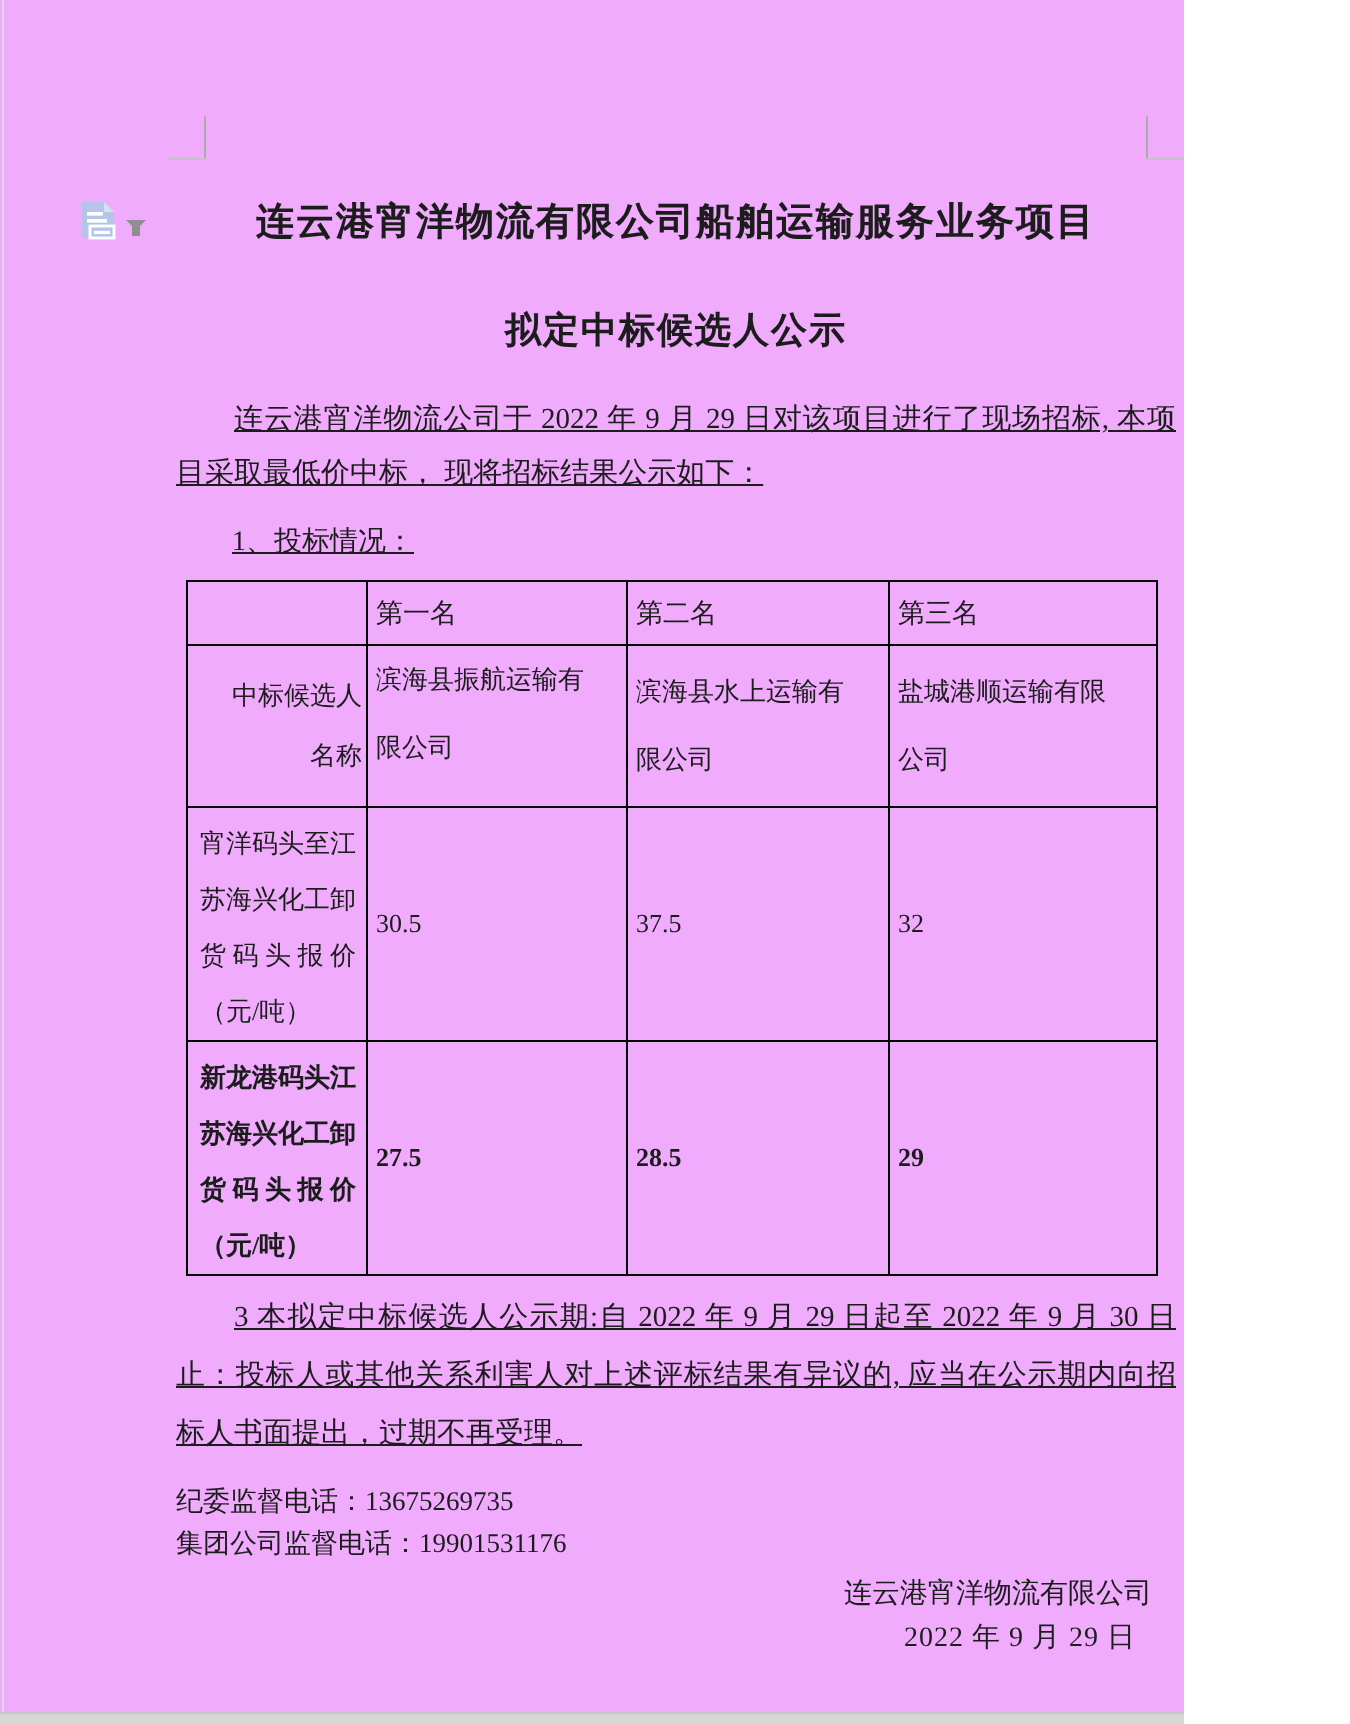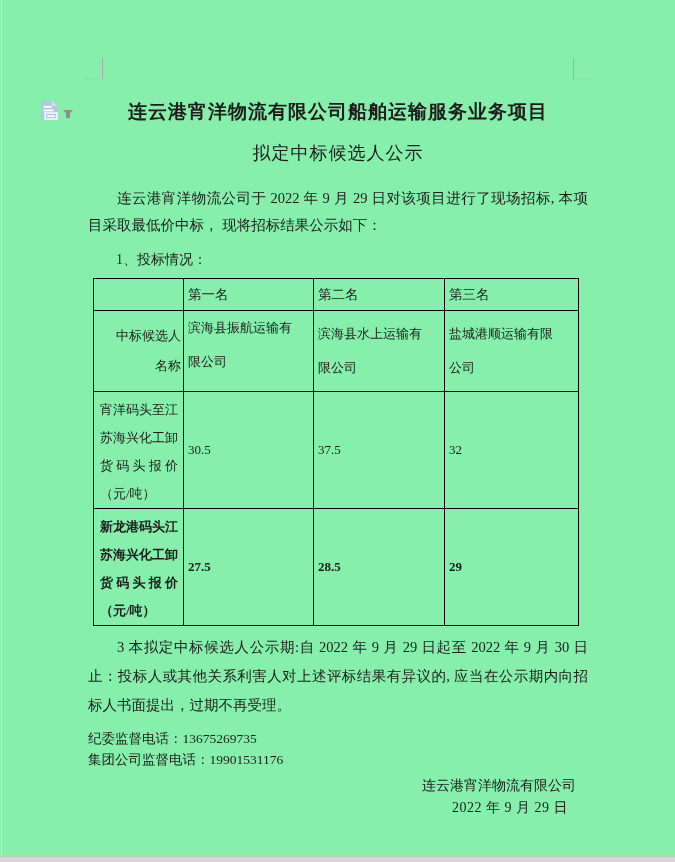--- a/index.html
+++ b/index.html
@@ -2,21 +2,21 @@
 <html><head>
 <meta charset="utf-8">
 <style>
   html,body { margin:0; padding:0; }
   body {
     width:675px; height:862px; background:#ffffff;
     font-family:"Liberation Serif","DejaVu Serif",serif;
     color:#1c1c1c;
     overflow:hidden;
   }
-  .page { position:relative; width:675px; height:862px; background:#86efac; overflow:hidden; }
+  .page { position:relative; width:549px; height:862px; background:#f0abfc; overflow:hidden;padding-left:43px; }
 
   
   .edge-left { position:absolute; left:1px; top:0; width:1px; height:862px; background:#dcdcdc; }
   .bottom-strip { position:absolute; left:0; bottom:0; width:675px; height:5px; background:#d6d6d6; border-top:1px solid #c6c6c6; }
 
   
   .crop { position:absolute; background:#ababab; }
   .crop-tl-v { left:102px; top:58px; width:1px; height:22px; }
   .crop-tl-h { left:84px;  top:79px; width:19px; height:1px; background:#c2c2c2; }
   .crop-tr-v { left:573px; top:58px; width:1px; height:22px; }
@@ -24,24 +24,24 @@
 
   
   .doc-marker { position:absolute; left:40px; top:100px; width:21px; height:24px; }
   .dropdown-arrow { position:absolute; left:63px; top:110px; width:0; height:0;
     border-left:5px solid transparent; border-right:5px solid transparent; border-top:5px solid #8f8f8f; }
   .dropdown-arrow::after { content:""; position:absolute; left:-2px; top:-2px; width:4px; height:5px; background:#8f8f8f; }
 
   .content { position:absolute; left:88px; top:100px; width:500px; }
 
   .doc-title { font-size:19px; font-weight:bold; text-align:center; letter-spacing:1px; line-height:23px; }
-  .doc-subtitle { font-size:18px; font-weight:normal; text-align:center; letter-spacing:1px; line-height:21px; margin-top:20px; }
+  .doc-subtitle { font-size:18px; font-weight:bold; text-align:center; letter-spacing:1px; line-height:21px; margin-top:32px; }
 
   .para { font-size:14.5px; line-height:27px; text-align:justify; }
-  .indent { text-indent:2em; }
+  .indent { text-indent:2em;text-decoration:underline; }
   .intro { margin-top:21px; }
   .sec1 { margin-top:7px; font-size:14px; }
 
   table.bid-table { border-collapse:collapse; table-layout:fixed; width:485px; margin-left:5px; margin-top:5px;
     font-size:13px; }
   table.bid-table td { border:1px solid #000; padding:0 4px; vertical-align:middle;
     white-space:pre-line; overflow:hidden; }
   table.bid-table tr.hdr td { height:31px; font-size:13.5px; }
   table.bid-table tr.r-names td { height:80px; line-height:34px; }
   table.bid-table tr.r-names td.cell-top { vertical-align:top; }

